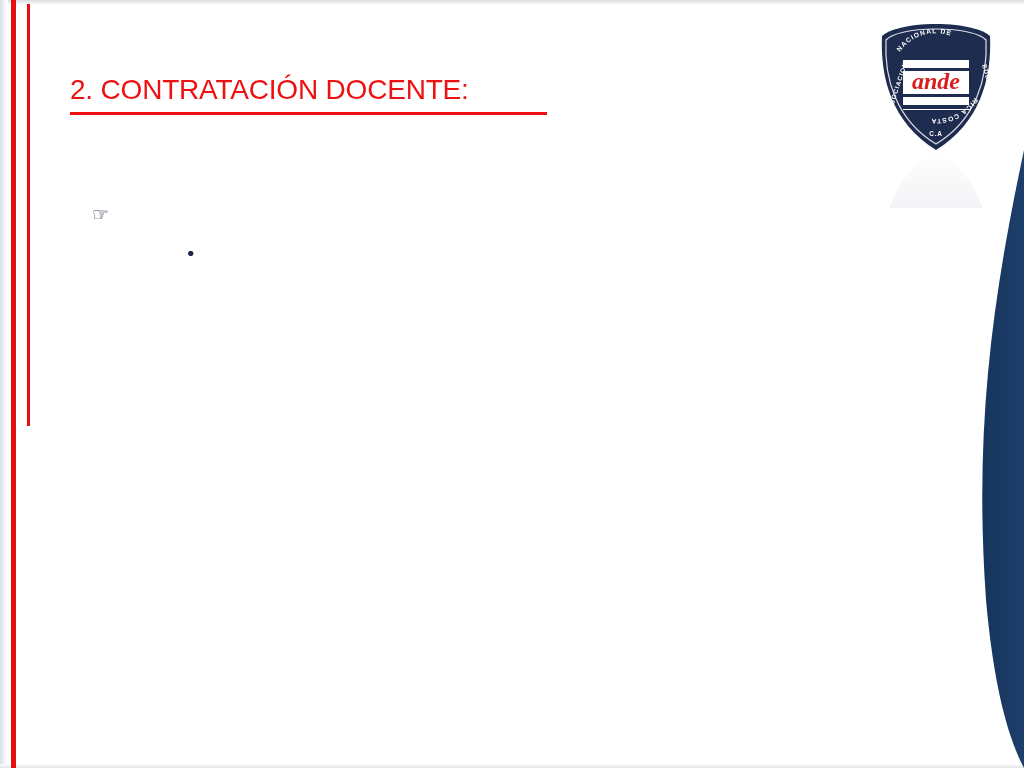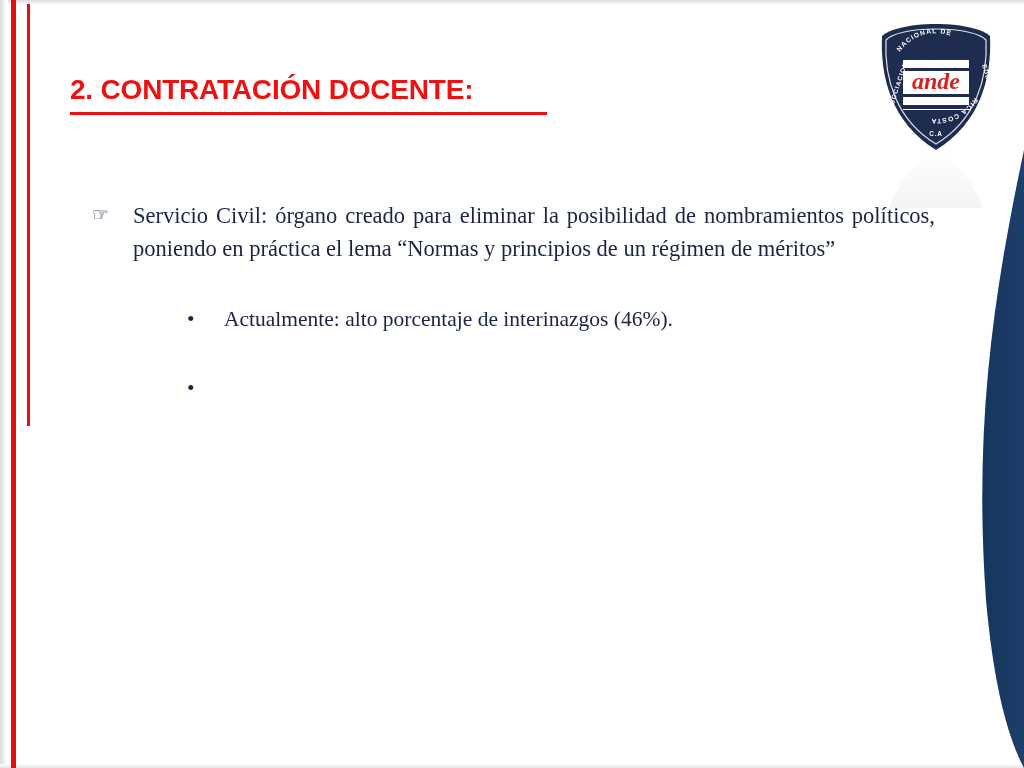--- a/index.html
+++ b/index.html
@@ -69,21 +69,21 @@
     pointer-events: none;
   }
   .navy-crescent svg { display: block; }
 
   
   .title {
     position: absolute;
     left: 70px;
     top: 74px;
     font-family: "Liberation Sans", "DejaVu Sans", sans-serif;
-    font-weight: bold;
+    font-weight: normal;
     font-size: 28px;
     letter-spacing: -0.2px;
     color: #ee1111;
     white-space: nowrap;
   }
   .title-underline {
     position: absolute;
     left: 70px;
     top: 112px;
     width: 477px;
@@ -212,27 +212,25 @@
     </svg>
   </div>
 
   <div class="title">2. CONTRATACIÓN DOCENTE:</div>
   <div class="title-underline"></div>
 
   <div class="body-area">
 
     <div class="lvl1">
       <span class="hand">☞</span>
-      <span>Servicio Civil: órgano creado para eliminar la posibilidad de nombramientos políticos, poniendo en práctica el lema “Normas y principios de un régimen de méritos”</span>
     </div>
 
     <div class="lvl2-wrap">
       <div class="lvl2 nojust">
         <span class="dot">•</span>
-        <span>Actualmente:  alto porcentaje de interinazgos (46%).</span>
       </div>
       <div class="lvl2">
         <span class="dot">•</span>
       </div>
     </div>
 
   </div>
 </div>
 
 </body></html>

